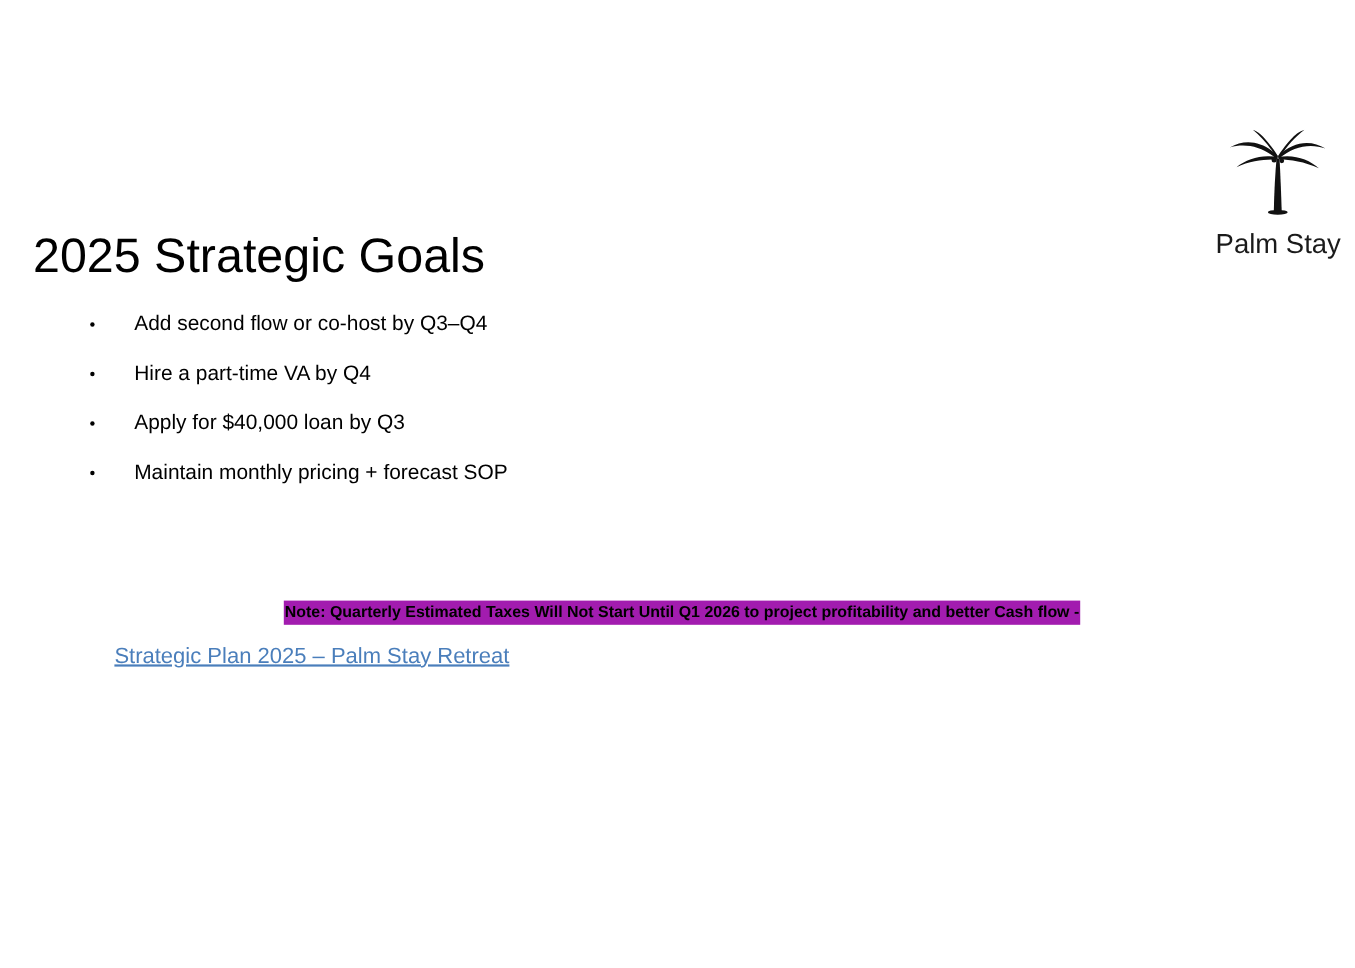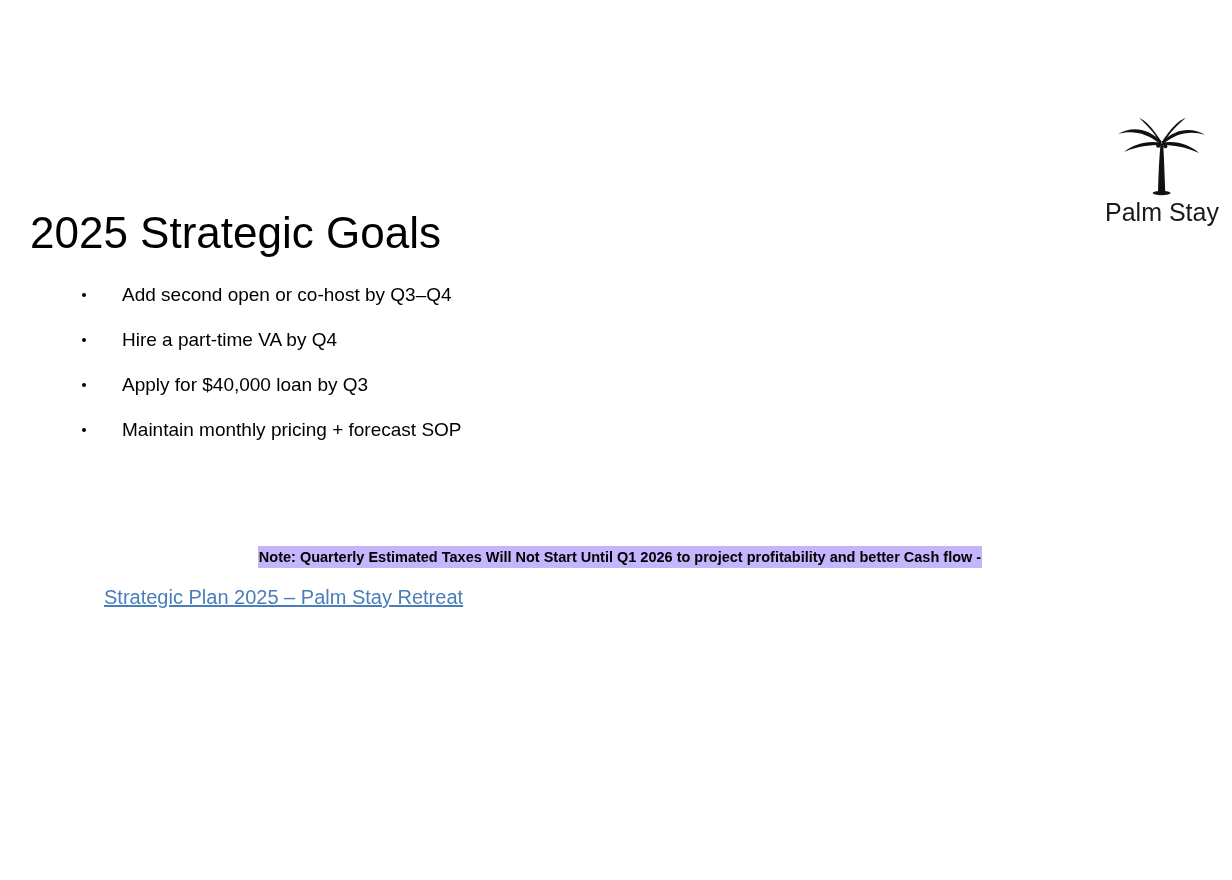--- a/index.html
+++ b/index.html
@@ -39,21 +39,21 @@
     line-height: 0;
   }
   .logo-text {
     display: block;
     font-family: "Liberation Sans", sans-serif;
     font-size: 25px;
     color: #1a1a1a;
     letter-spacing: 0px;
     white-space: nowrap;
     text-align: center;
-    margin-top: 2px;
+    margin-top: 12px;
   }
 
   
   .title {
     position: absolute;
     left: 30px;
     top: 180px;
     font-size: 44px;
     font-weight: 400;
     color: #000000;
@@ -95,21 +95,21 @@
   
   .note-row {
     position: absolute;
     left: 30px;
     top: 546px;
     width: 1180px;
     text-align: center;
   }
   .note {
     display: inline-block;
-    background: #c4b5fd;
+    background: #a21caf;
     font-size: 14.5px;
     font-weight: bold;
     color: #000000;
     line-height: 1.4;
     padding: 1px 1px;
     white-space: nowrap;
   }
 
   
   .link-row {
@@ -150,21 +150,21 @@
           <circle cx="73.3" cy="28.2" r="2.1"></circle>
         </g>
       </svg>
     </span>
     <span class="logo-text">Palm Stay</span>
   </div>
 
   <h1 class="title">2025 Strategic Goals</h1>
 
   <ul class="bullet-list">
-    <li class="bullet-item">Add second open or co-host by Q3–Q4</li>
+    <li class="bullet-item">Add second flow or co-host by Q3–Q4</li>
     <li class="bullet-item">Hire a part-time VA by Q4</li>
     <li class="bullet-item">Apply for $40,000 loan by Q3</li>
     <li class="bullet-item">Maintain monthly pricing + forecast SOP</li>
   </ul>
 
   <div class="note-row">
     <span class="note">Note: Quarterly Estimated Taxes Will Not Start Until Q1 2026 to project profitability and better Cash flow -</span>
   </div>
 
   <div class="link-row">

